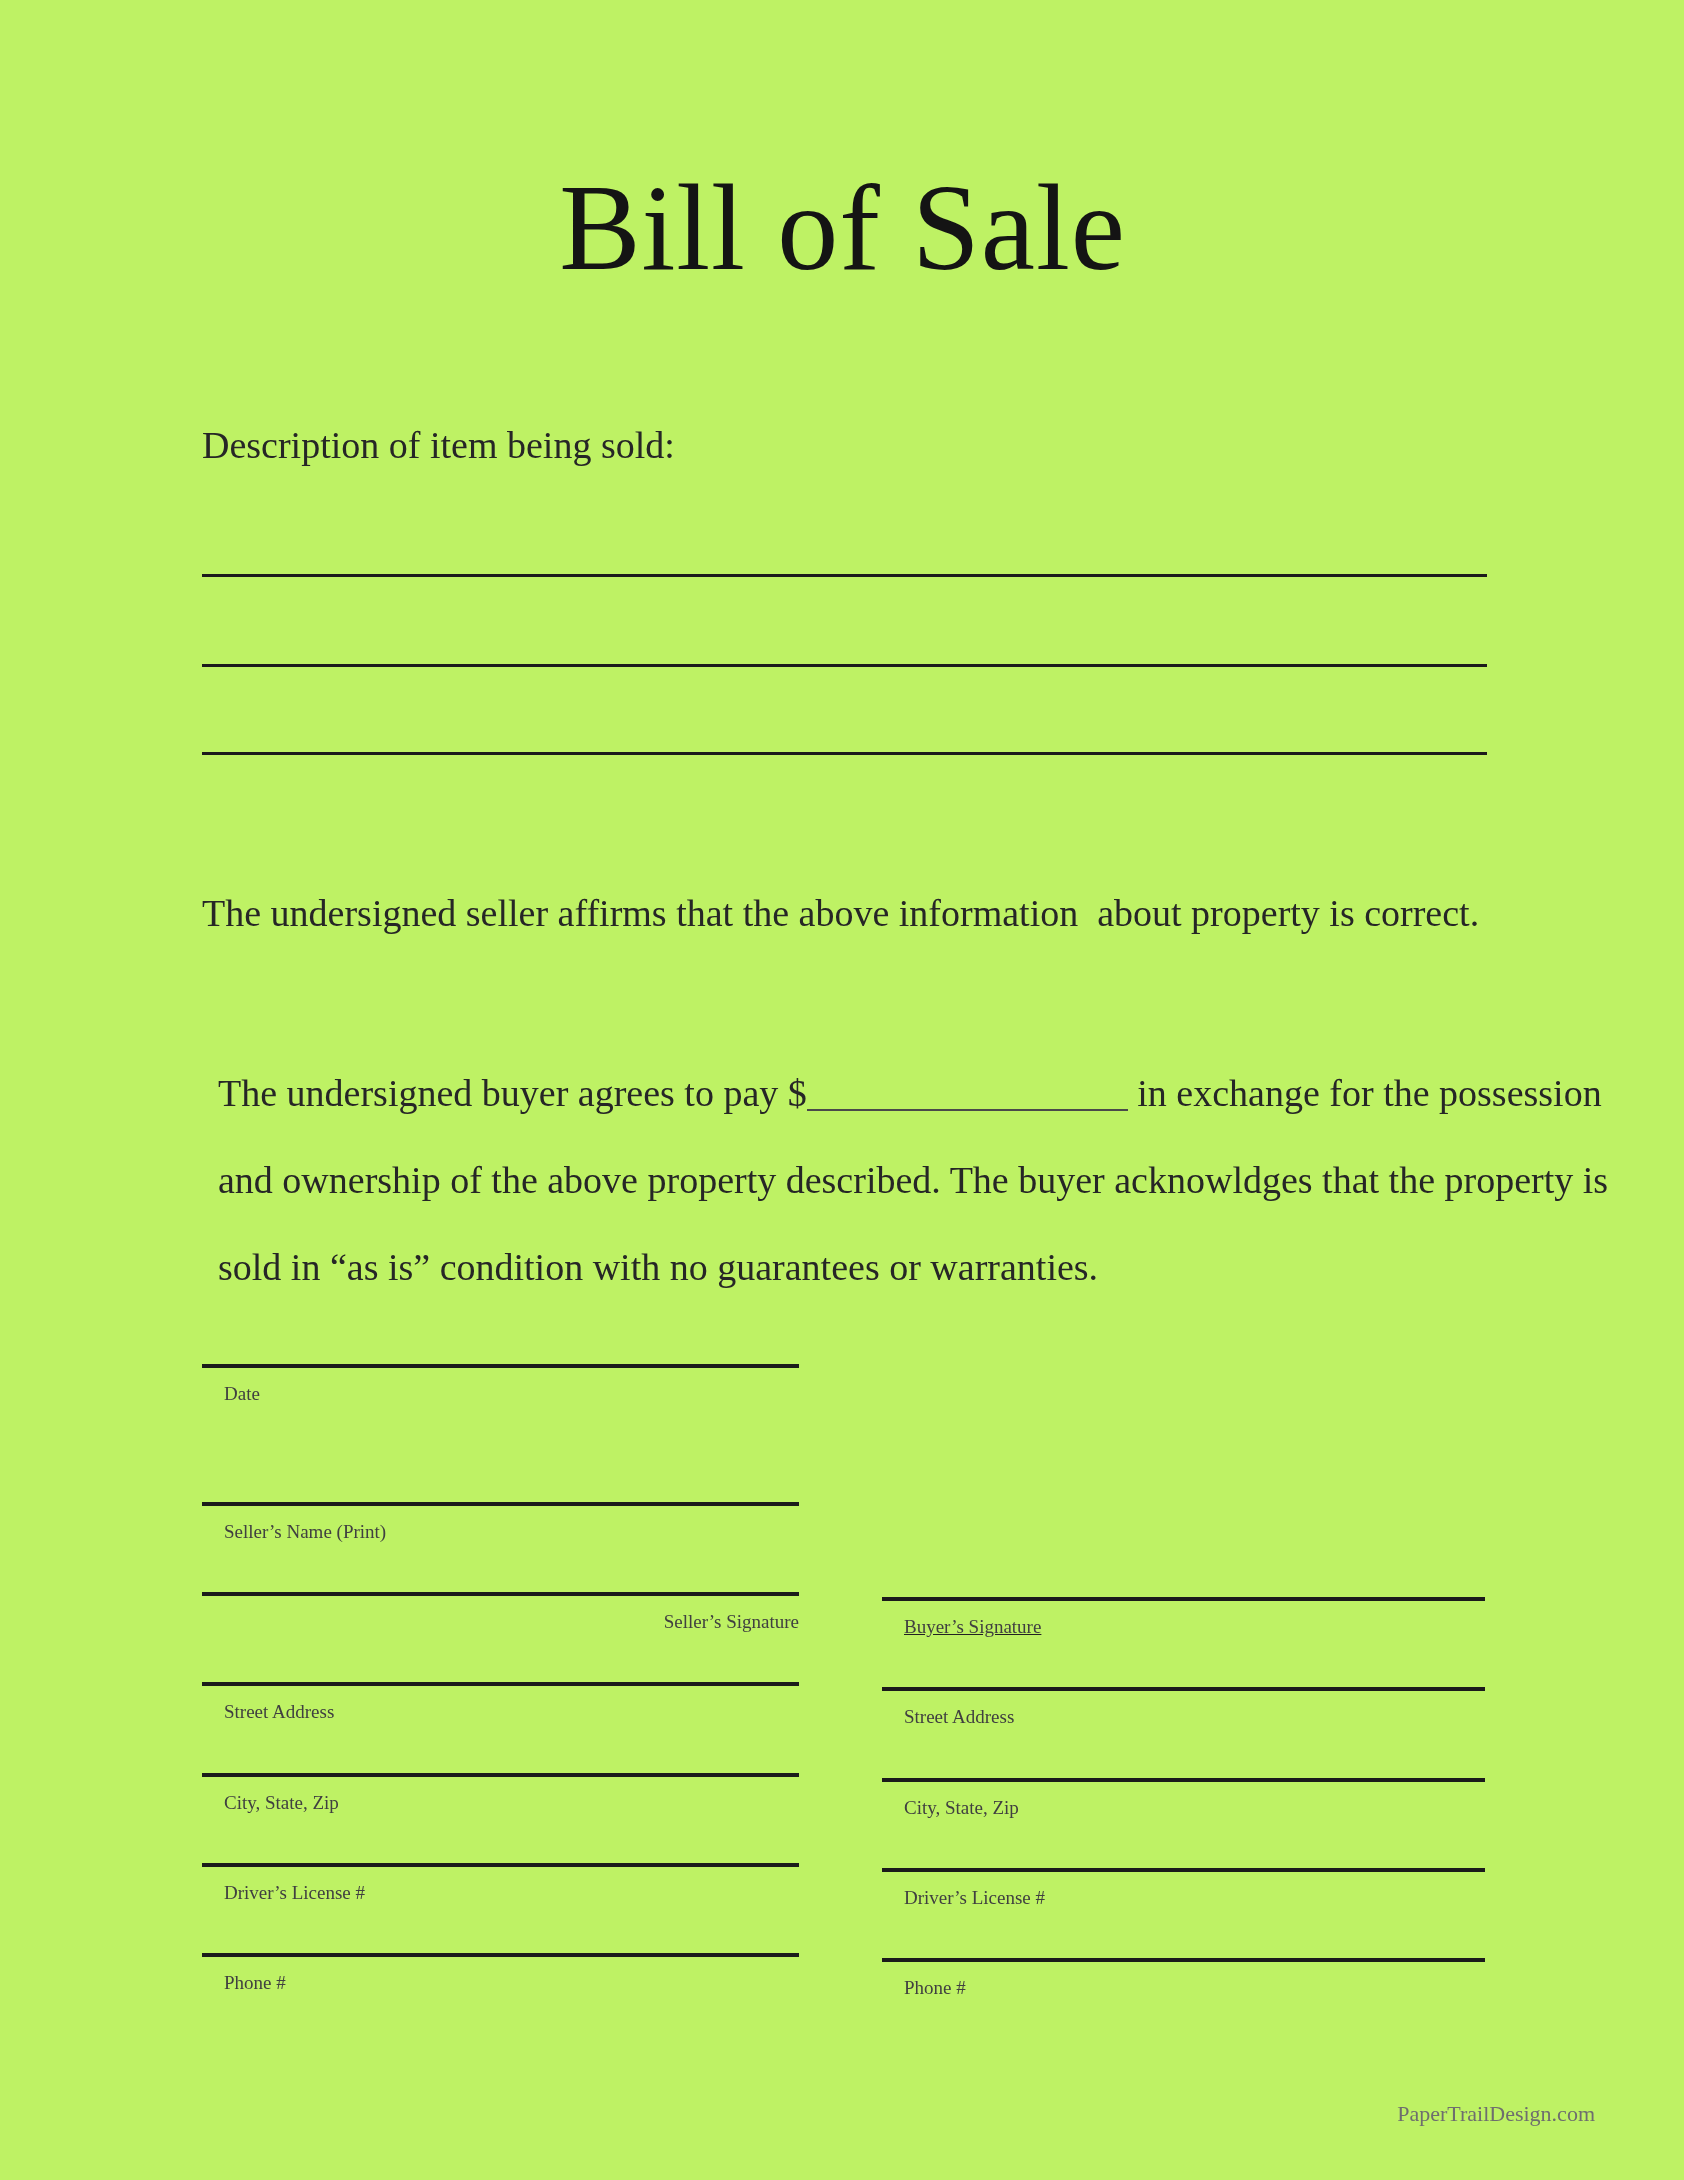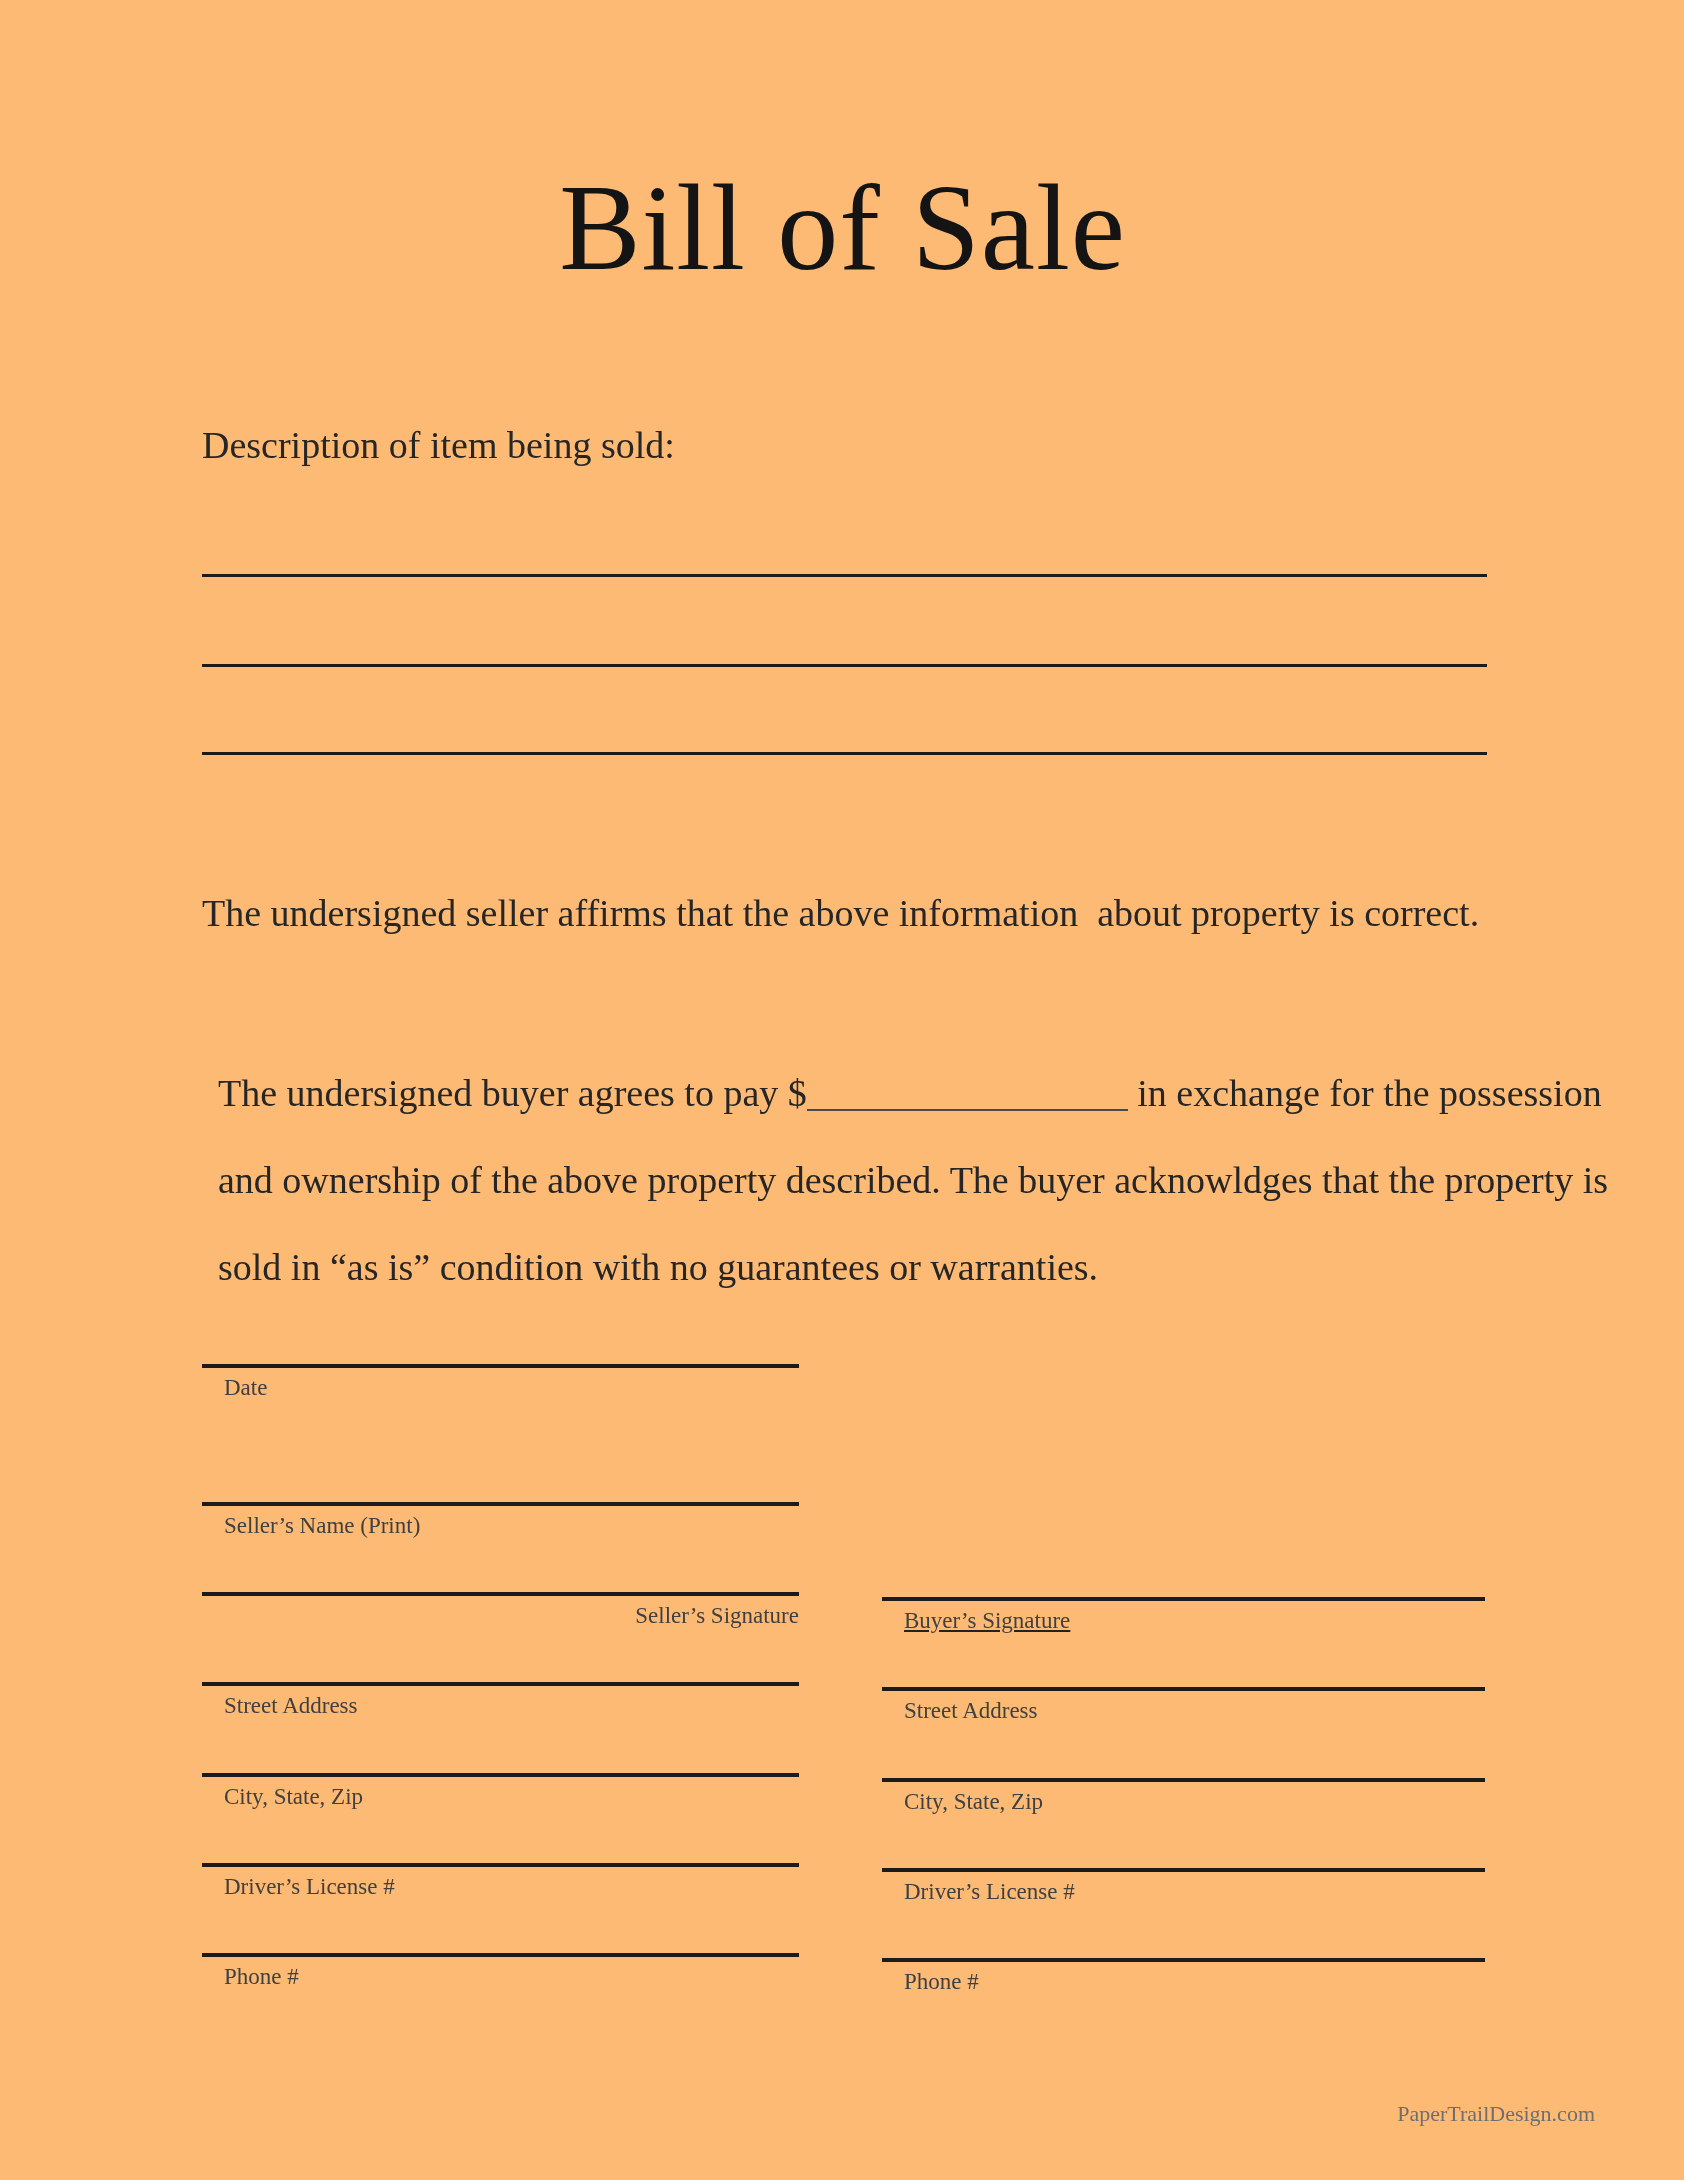--- a/index.html
+++ b/index.html
@@ -4,21 +4,21 @@
 <style>
   html, body {
     margin: 0;
     padding: 0;
     background: #ffffff;
   }
   .page {
     position: relative;
     width: 1685px;
     height: 2181px;
-    background: #fdba74;
+    background: #bef264;
     font-family: "Liberation Serif", "DejaVu Serif", serif;
     color: #222222;
     overflow: hidden;
   }
   .title {
     position: absolute;
     top: 155px;
     left: 0;
     width: 100%;
     margin: 0;
@@ -72,22 +72,22 @@
     width: 321px;
     height: 36px;
     border-bottom: 2.6px solid #4a4a4a;
     vertical-align: -5.1px;
   }
   .field {
     position: absolute;
     border-top: 4.3px solid #1b1b1b;
   }
   .field .label {
-    padding: 7px 0 0 22px;
-    font-size: 23px;
+    padding: 15px 0 0 22px;
+    font-size: 19px;
     color: #404040;
     white-space: nowrap;
   }
   .col-left  { left: 202px;  width: 597px; }
   .col-right { left: 882px; width: 603px; }
   .date-field { top: 1364px; left: 202px; width: 597px; }
   .col-left.r1 { top: 1502px; }
   .col-left.r2 { top: 1592px; text-align: right; }
   .col-left.r3 { top: 1682px; }
   .col-left.r4 { top: 1773px; }

